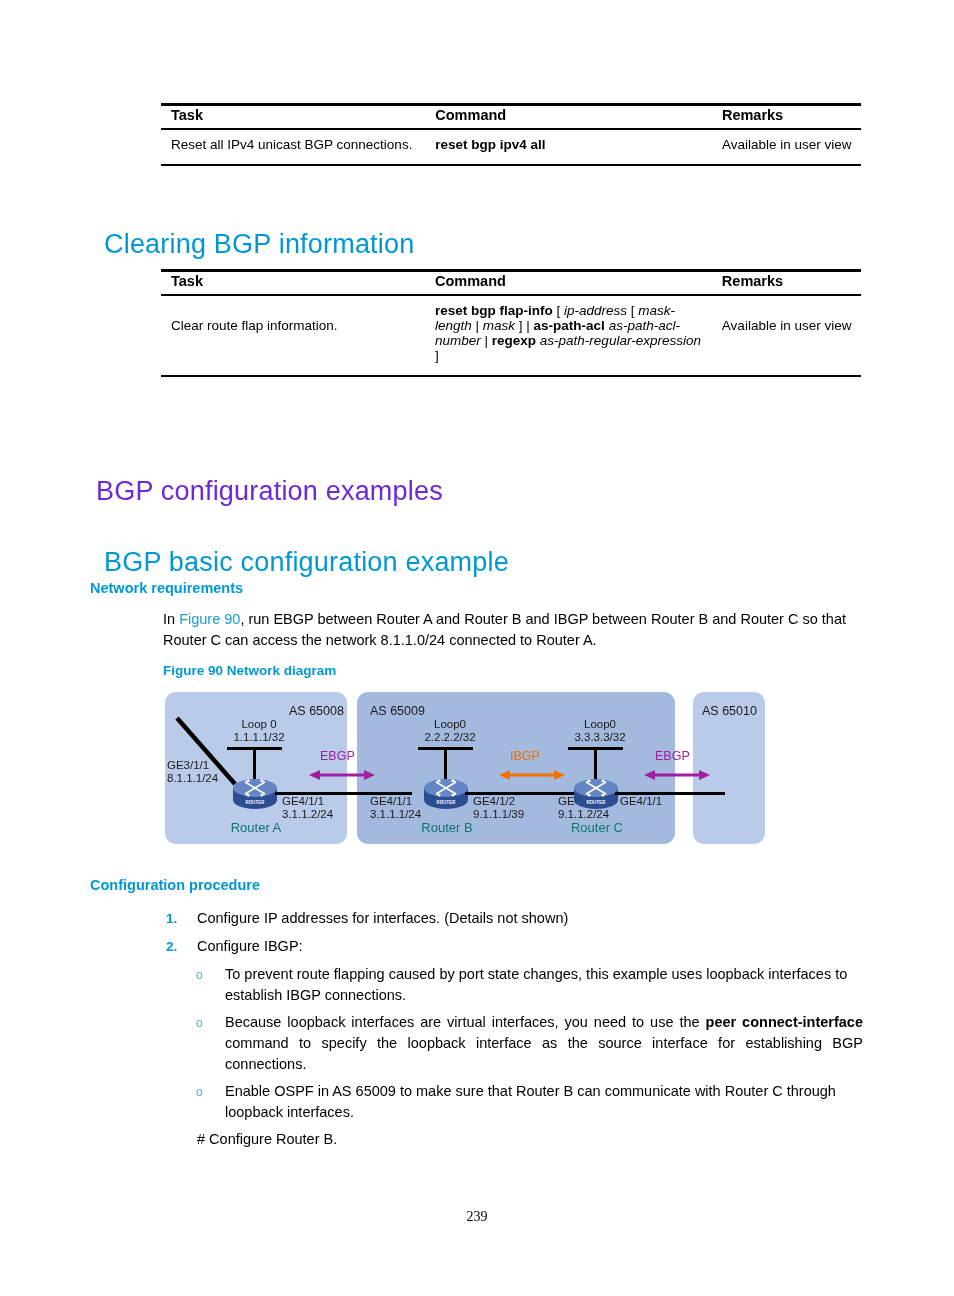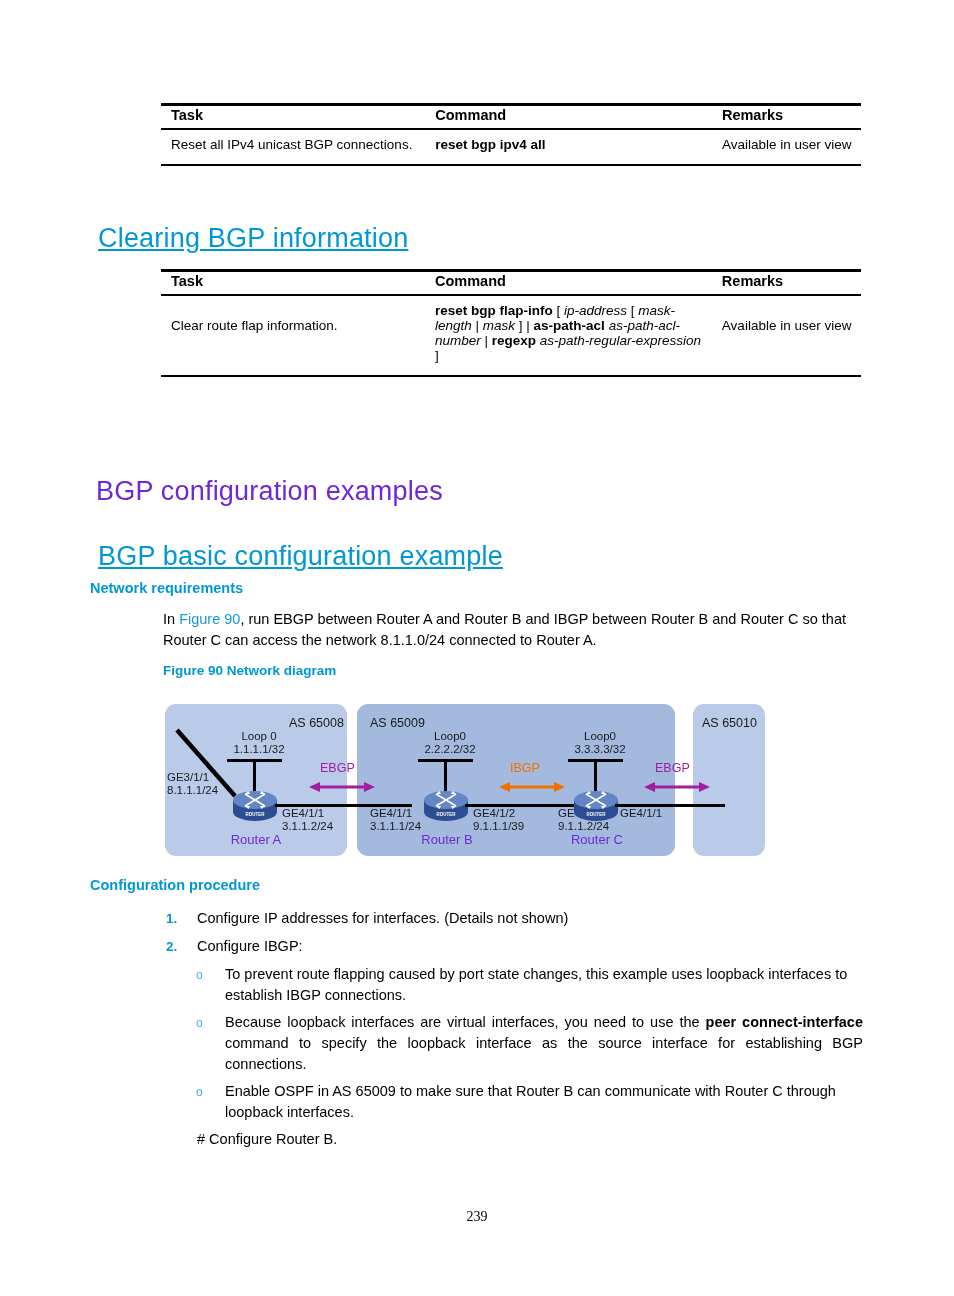--- a/index.html
+++ b/index.html
@@ -61,26 +61,25 @@
   h1.h-main {
     position: absolute;
     margin: 8px;
     font-size: 27px;
     font-weight: normal;
     color: #6d28d9;
     letter-spacing: .2px;
   }
   h2.h-sec {
     position: absolute;
-    margin: 10px;
+    margin: 16px;
     font-size: 27px;
     font-weight: normal;
     color: #0098d4;
     letter-spacing: .2px;
-    text-decoration: underline;
   }
   h3.h-sub {
     position: absolute;
     margin: 0;
     font-size: 14.5px;
     font-weight: bold;
     color: #0098d4;
   }
   .figcap {
     position: absolute;
@@ -131,42 +130,41 @@
     left: 0;
   }
 
   
   .diagram {
     position: absolute;
     left: 165px;
     top: 692px;
     width: 600px;
     height: 152px;
-    margin-top: 12px;
   }
   .asbox {
     position: absolute;
     border-radius: 11px;
     box-sizing: border-box;
   }
   .as-label {
     position: absolute;
     font-size: 12.5px;
     color: #1a1a1a;
     white-space: nowrap;
   }
   .rtr {
     position: absolute;
     width: 46px;
     height: 34px;
   }
   .rtr-name {
     position: absolute;
     font-size: 13px;
-    color: #6d28d9;
+    color: #0f766e;
     white-space: nowrap;
     text-align: center;
   }
   .loop-lbl {
     position: absolute;
     font-size: 11.5px;
     line-height: 13px;
     color: #1a1a1a;
     text-align: center;
     white-space: nowrap;

